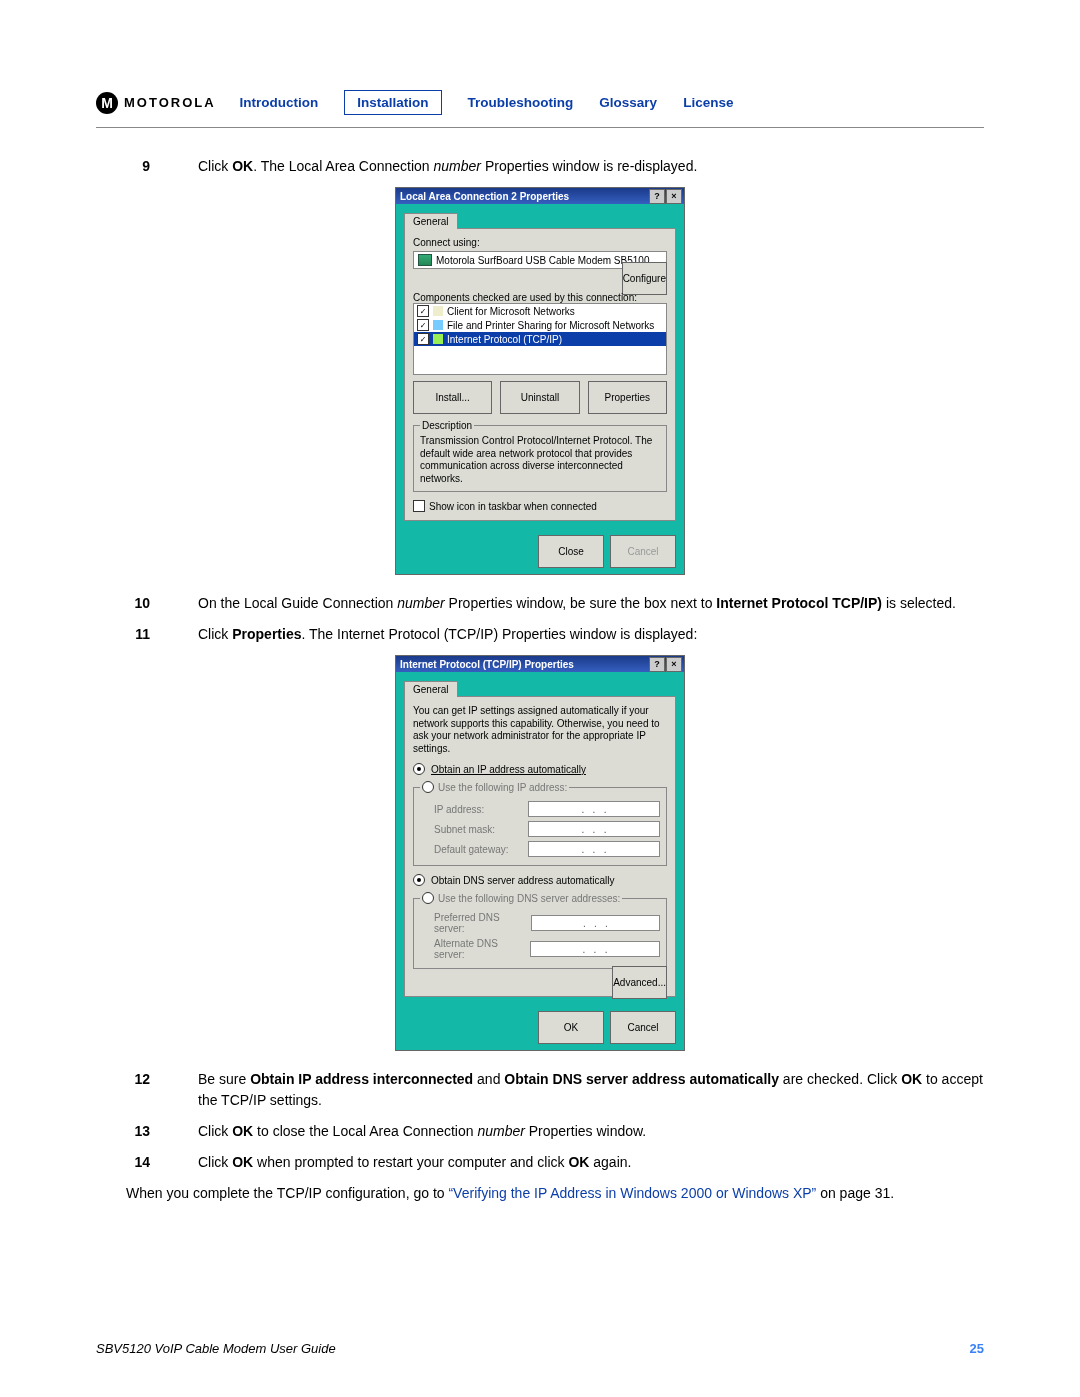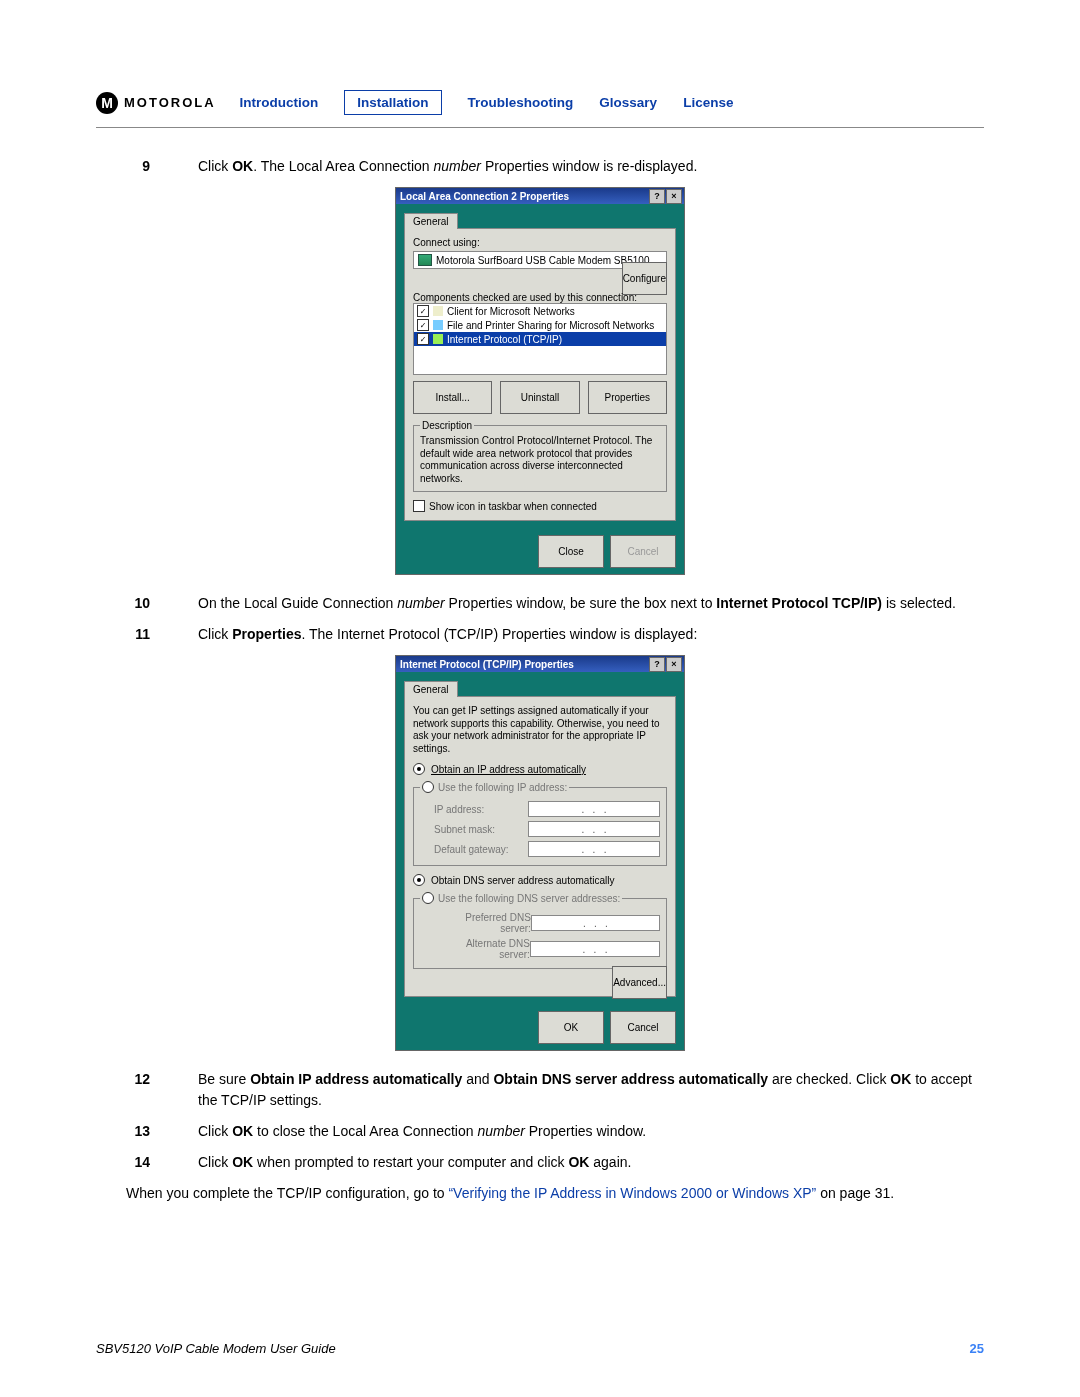--- a/index.html
+++ b/index.html
@@ -12,21 +12,21 @@
 .nav a { font-weight:bold; color:#0b3ea8; text-decoration:none; font-size:13.5px; }
 .nav .boxed { border:1px solid #0b3ea8; padding:4px 12px; }
 .hr { border-top:1px solid #888; margin:12px 0 28px 0; }
 .step { display:flex; gap:12px; margin:6px 0 10px 30px; line-height:1.5; }
 .step-num { width:24px; text-align:right; font-weight:bold; flex-shrink:0; }
 .step-body { flex:1;margin-left:36px; }
 .bold { font-weight:bold; }
 .italic { font-style:italic; }
 .link-blue { color:#0b3ea8; }
 .dialog-wrap { display:flex; justify-content:center; margin:10px 0 18px 0; }
-.dialog { width:288px; background:#0f766e; border:1px solid #666; font-size:10px; color:#000; font-family:Tahoma,Arial,sans-serif; }
+.dialog { width:288px; background:#14b8a6; border:1px solid #666; font-size:10px; color:#000; font-family:Tahoma,Arial,sans-serif; }
 .dialog .titlebar { height:16px; background:linear-gradient(#1a3a8a,#355fbf); color:#fff; font-weight:bold; font-size:10px; display:flex; align-items:center; justify-content:space-between; padding:0 2px 0 4px; }
 .dialog .tb-btns { display:flex; gap:1px; }
 .dialog .tb-btn { width:14px; height:13px; background:#ccc; border:1px solid #666; font-size:9px; display:flex; align-items:center; justify-content:center; color:#000; }
 .dialog .body { padding:8px; }
 .dialog .tab { display:inline-block; background:#dcdcd5; border:1px solid #888; border-bottom:none; padding:2px 8px; font-size:10px; position:relative; top:1px; z-index:2; }
 .dialog .panel { border:1px solid #888; padding:8px; background:#dcdcd5; }
 .dialog .field { width:100%; background:#fff; border:1px solid #888; padding:2px 4px; box-sizing:border-box; font-size:10px; display:flex; align-items:center; gap:4px; }
 .dialog .btn { background:#dcdcd5; border:1px solid #666; padding:10px 0; font-size:10px; text-align:center; min-width:64px; }
 .dialog .small-icon { width:12px; height:10px; display:inline-block; background:linear-gradient(#3a7,#285); border:1px solid #254; }
 .dialog .listbox { border:1px solid #888; background:#fff; height:70px; overflow:hidden; margin-bottom:6px; }
@@ -35,21 +35,21 @@
 .dialog .selected { background:#0b3ea8; color:#fff; }
 .dialog fieldset { border:1px solid #888; padding:4px 6px 6px; margin:6px 0 0 0; }
 .dialog fieldset legend { font-size:10px; padding:0 2px; }
 .dialog .row-btns { display:flex; gap:8px; justify-content:space-between; margin-top:0; }
 .dialog .row-btns .btn { flex:1; }
 .dialog .footer { display:flex; justify-content:flex-end; gap:6px; padding:6px 8px; }
 .dialog2 { width:288px; }
 .dialog2 .radio { width:10px; height:10px; border:1px solid #333; border-radius:50%; background:#fff; display:inline-flex; align-items:center; justify-content:center; }
 .dialog2 .radio.on::after { content:""; width:4px; height:4px; background:#000; border-radius:50%; }
 .dialog2 .ip-box { border:1px solid #888; background:#fff; width:130px; height:14px; display:flex; align-items:center; justify-content:space-around; color:#555; font-size:10px; }
-.dialog2 .grey { color:#777;text-align:right; }
+.dialog2 .grey { color:#777; }
 .dialog2 .form-row { display:flex; align-items:center; justify-content:space-between; margin:4px 0; padding-left:14px; }
 .closing { margin:8px 0 0 30px; line-height:1.5; }
 .page-footer { position:absolute; left:96px; right:96px; bottom:41px; display:flex; justify-content:space-between; font-style:italic; font-size:13px; }
 .page-footer .pnum { font-weight:bold; color:#3b82f6; font-style:normal; }
 </style>
 </head>
 <body>
 
 <div class="page">
   <div class="header-row">
@@ -205,21 +205,21 @@
       <div class="footer">
         <div class="btn">OK</div>
         <div class="btn">Cancel</div>
       </div>
     </div>
   </div>
 
   <div class="step">
     <div class="step-num">12</div>
     <div class="step-body">
-      <span>Be sure </span><span class="bold">Obtain IP address automatically</span><span> and </span><span class="bold">Obtain DNS server address automatically</span><span> are checked. Click </span><span class="bold">OK</span><span> to accept the TCP/IP settings.</span>
+      <span>Be sure </span><span class="bold">Obtain IP address interconnected</span><span> and </span><span class="bold">Obtain DNS server address automatically</span><span> are checked. Click </span><span class="bold">OK</span><span> to accept the TCP/IP settings.</span>
     </div>
   </div>
   <div class="step">
     <div class="step-num">13</div>
     <div class="step-body">
       <span>Click </span><span class="bold">OK</span><span> to close the Local Area Connection </span><span class="italic">number</span><span> Properties window.</span>
     </div>
   </div>
   <div class="step">
     <div class="step-num">14</div>

